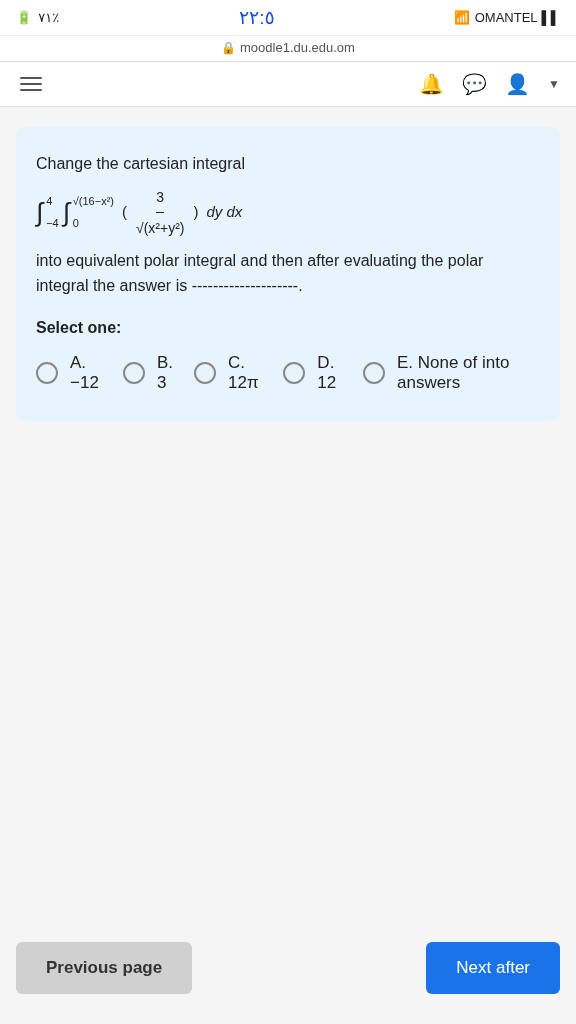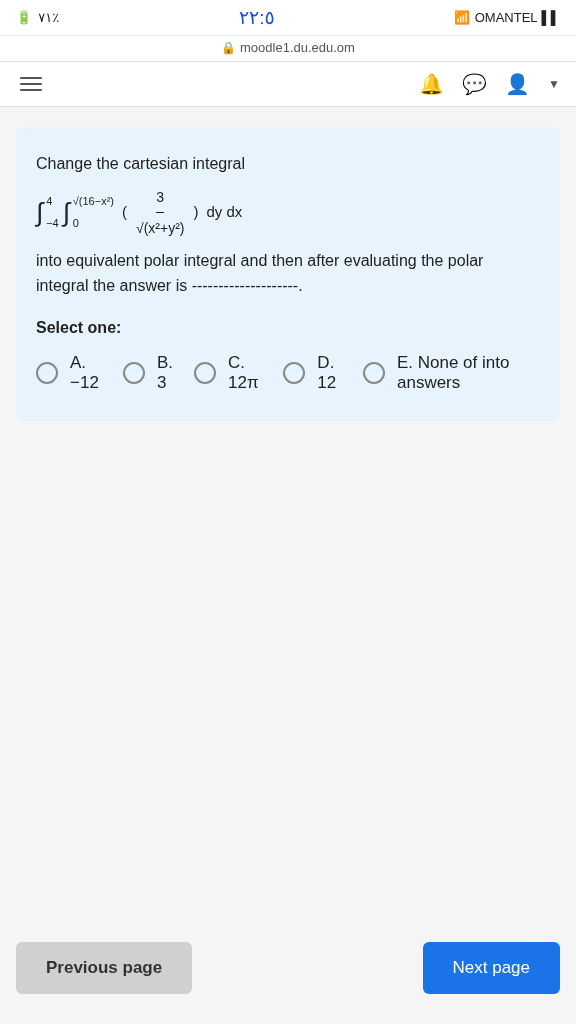--- a/index.html
+++ b/index.html
@@ -269,21 +269,21 @@
             <span>√(16−x²)</span>
             <span>0</span>
           </span>
 
           <span style="margin: 0 4px;">(</span>
           <span class="fraction">
             <span class="numerator">3</span>
             <span class="denominator">√(x²+y²)</span>
           </span>
           <span style="margin: 0 4px;">)</span>
-          <span style="margin-left:2px;">dy dx</span>
+          <span style="font-style:italic; margin-left:2px;">dy dx</span>
         </span>
       </div>
 
       <span>into equivalent polar integral and then after evaluating the polar integral the answer is --------------------.</span>
     </div>
 
     <div class="select-one">Select one:</div>
 
     <div class="options-list">
 
@@ -311,14 +311,14 @@
         <div class="radio-circle"></div>
         <span class="option-label">E. None of into answers</span>
       </div>
 
     </div>
   </div>
 </div>
 
 <div class="footer-buttons">
   <button class="btn-prev">Previous page</button>
-  <button class="btn-next">Next page</button>
+  <button class="btn-next">Next after</button>
 </div>
 
 </body></html>

